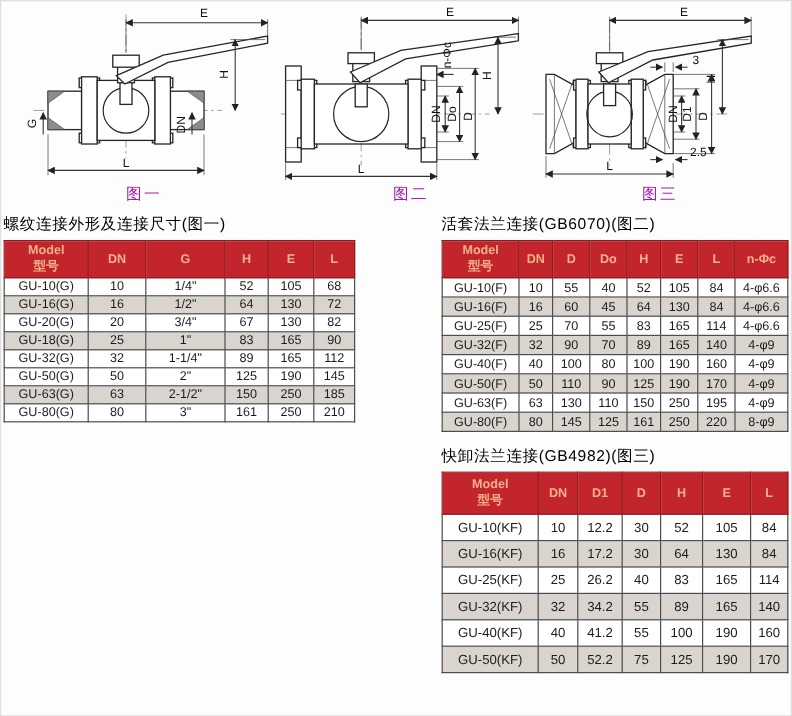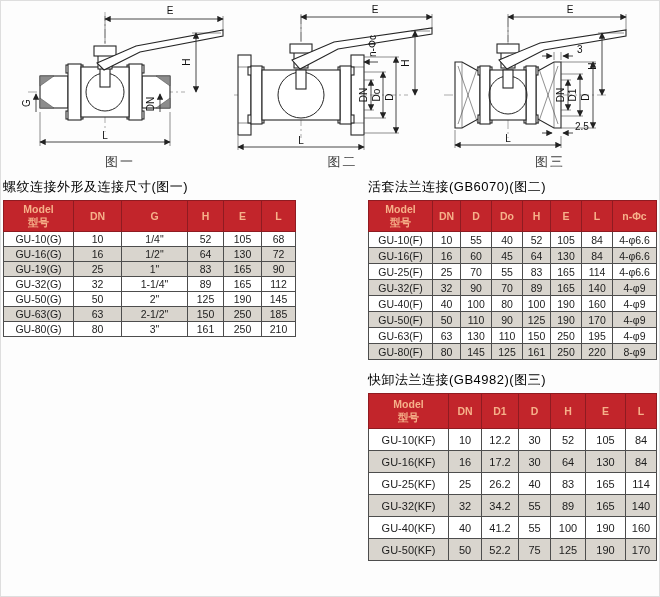--- a/index.html
+++ b/index.html
@@ -4,21 +4,21 @@
 <style>
   html,body{margin:0;padding:0;background:#fff;}
   .page{
     position:relative;width:660px;height:597px;background:#fdfdfd;
     font-family:"Liberation Sans","DejaVu Sans",sans-serif;
     box-shadow:inset 0 0 0 1px #dedede;overflow:hidden;
   }
   .figure{position:absolute;top:0;}
   .figure svg{display:block;}
   .fig-caption{
-    text-align:center;font-size:13px;color:#404040;letter-spacing:2px;margin-top:-2px;margin-left:10px;
+    text-align:center;font-size:13px;color:#a21caf;letter-spacing:2px;margin-top:-2px;margin-left:10px;
   }
   .col{position:absolute;top:178px;}
   .tbl-title{font-size:13px;font-weight:normal;color:#000;margin:0 0 4px 0;letter-spacing:0.5px;}
   .tbl-title.second{margin-top:11px;}
   table{border-collapse:collapse;table-layout:fixed;width:100%;}
   th{
     background:#c2252b;color:#f6b18a;border:1px solid #8f1b21;
     font-size:10.5px;font-weight:bold;white-space:pre-line;line-height:1.2;
     padding:2px 0;height:26px;
   }
@@ -272,22 +272,30 @@
             <td>68</td>
           </tr>
           <tr class="alt">
             <td>GU-16(G)</td>
             <td>16</td>
             <td>1/2"</td>
             <td>64</td>
             <td>130</td>
             <td>72</td>
           </tr>
-          <tr class="alt">
-            <td>GU-19(G)</td>
+          <tr>
+            <td>GU-20(G)</td>
+            <td>20</td>
+            <td>3/4"</td>
+            <td>67</td>
+            <td>130</td>
+            <td>82</td>
+          </tr>
+          <tr class="alt">
+            <td>GU-18(G)</td>
             <td>25</td>
             <td>1"</td>
             <td>83</td>
             <td>165</td>
             <td>90</td>
           </tr>
           <tr>
             <td>GU-32(G)</td>
             <td>32</td>
             <td>1-1/4"</td>

